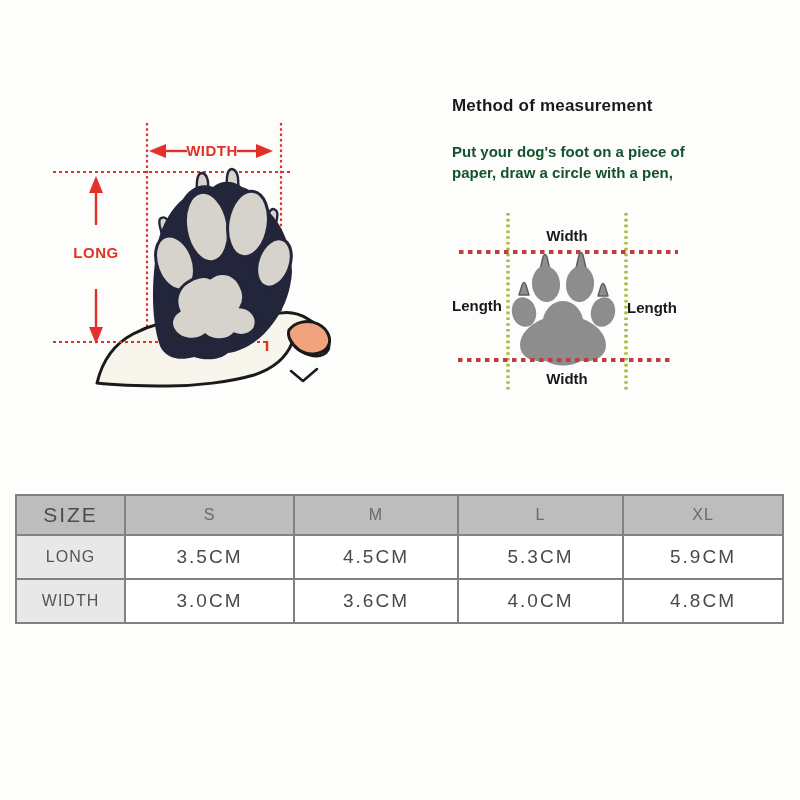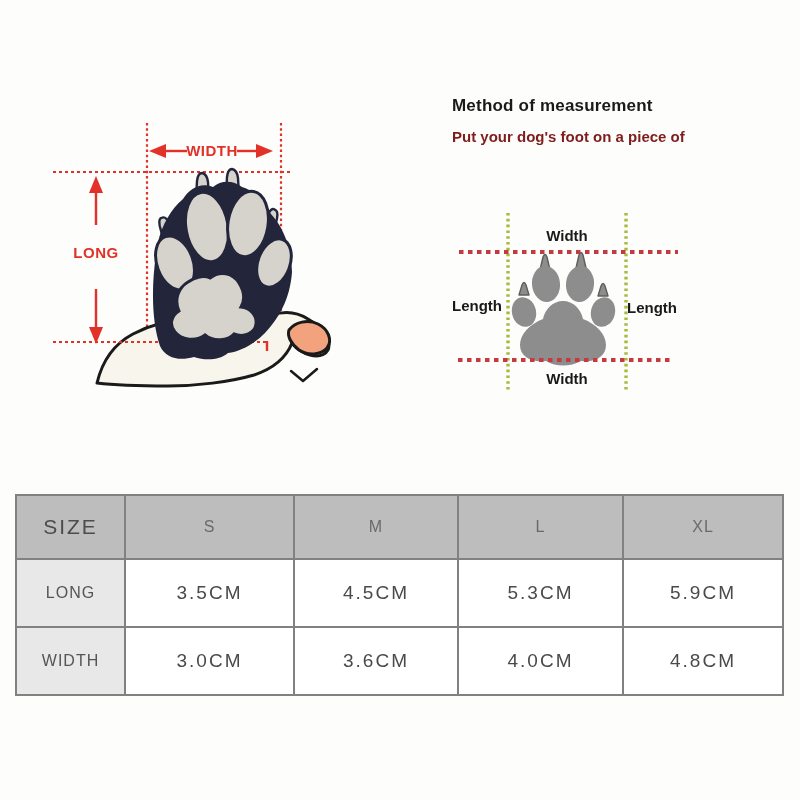--- a/index.html
+++ b/index.html
@@ -32,33 +32,33 @@
   .foot{fill:var(--foot-cream);stroke:var(--ink);stroke-width:3;stroke-linejoin:round;}
   .notch{fill:none;stroke:var(--ink);stroke-width:2.5;stroke-linecap:round;stroke-linejoin:round;}
   .nail{fill:var(--nail-orange);stroke:var(--ink);stroke-width:3;}
   .pawbody{fill:var(--paw-dark);}
   .toe{fill:var(--toe-light);stroke:var(--paw-dark);stroke-width:3;}
   .claw{fill:var(--toe-light);stroke:var(--paw-dark);stroke-width:2.4;stroke-linejoin:round;}
 
   
   .method{position:absolute;left:452px;top:96px;width:262px;color:var(--ink);}
   .method-title{font-size:17px;font-weight:700;margin:0;letter-spacing:.2px;}
-  .method-lines{margin-top:10px;font-size:15px;font-weight:600;line-height:21px;color:#7f1d1d;}
+  .method-lines{margin-top:25px;font-size:15px;font-weight:600;line-height:21px;color:#14532d;}
 
   
   .right-fig{position:absolute;left:438px;top:195px;width:266px;height:205px;}
   .gline{stroke:var(--diagram-green);stroke-width:3.4;stroke-dasharray:2.6 3.2;fill:none;}
   .rline{stroke:var(--diagram-red);stroke-width:4;stroke-dasharray:4.5 4.5;fill:none;}
   .gpaw{fill:var(--paw-gray);}
   .gclaw{fill:var(--paw-gray);stroke:#5d5d5d;stroke-width:1.4;stroke-linejoin:round;}
   .dlabel{fill:var(--ink);font-weight:700;font-size:15px;text-anchor:middle;}
 
   
   .size-table{position:absolute;left:15px;top:494px;width:767px;border-collapse:collapse;table-layout:fixed;}
-  .size-table td,.size-table th{border:2px solid var(--table-border);text-align:center;vertical-align:middle;padding:12px;}
+  .size-table td,.size-table th{border:2px solid var(--table-border);text-align:center;vertical-align:middle;padding:0;}
   .size-table th{background:var(--table-header-bg);height:38px;font-weight:400;}
   .th-size{font-size:21px;letter-spacing:2px;color:#4c4c4c;}
   .th-letter{font-size:16px;letter-spacing:1px;color:#6a6a6a;}
   .row-label{background:var(--table-label-bg);font-size:16px;letter-spacing:1px;color:#555;height:42px;}
   .cell-value{background:#ffffff;font-size:19px;letter-spacing:2px;color:var(--table-text);height:42px;}
   col.c-size{width:109px;} col.c-s{width:169px;} col.c-m{width:164px;} col.c-l{width:165px;} col.c-xl{width:160px;}
 </style>
 </head>
 <body>
 
@@ -141,20 +141,21 @@
         C 169 325, 171 316, 179 311
         C 174 300, 178 288, 188 282
         C 195 277, 204 275, 210 278 Z"></path>
     </g>
   </svg>
 
   <div class="method">
     <h2 class="method-title">Method of measurement</h2>
     <div class="method-lines">
       <div>Put your dog's foot on a piece of</div>
+      <div>paper, draw a circle with a pen,</div>
     </div>
   </div>
 
   <svg class="right-fig" viewBox="438 195 266 205" aria-hidden="true">
 
     <g>
       <path class="gclaw" d="M540 270 L543 257 Q545 252 547 257 L550 270 Z"></path>
       <path class="gclaw" d="M576 268 L579 255 Q581 250 583 255 L586 268 Z"></path>
       <path class="gclaw" d="M519 295 L522 285 Q524 280 526 285 L529 295 Z"></path>
       <path class="gclaw" d="M598 296 L601 286 Q603 281 605 286 L608 296 Z"></path>

